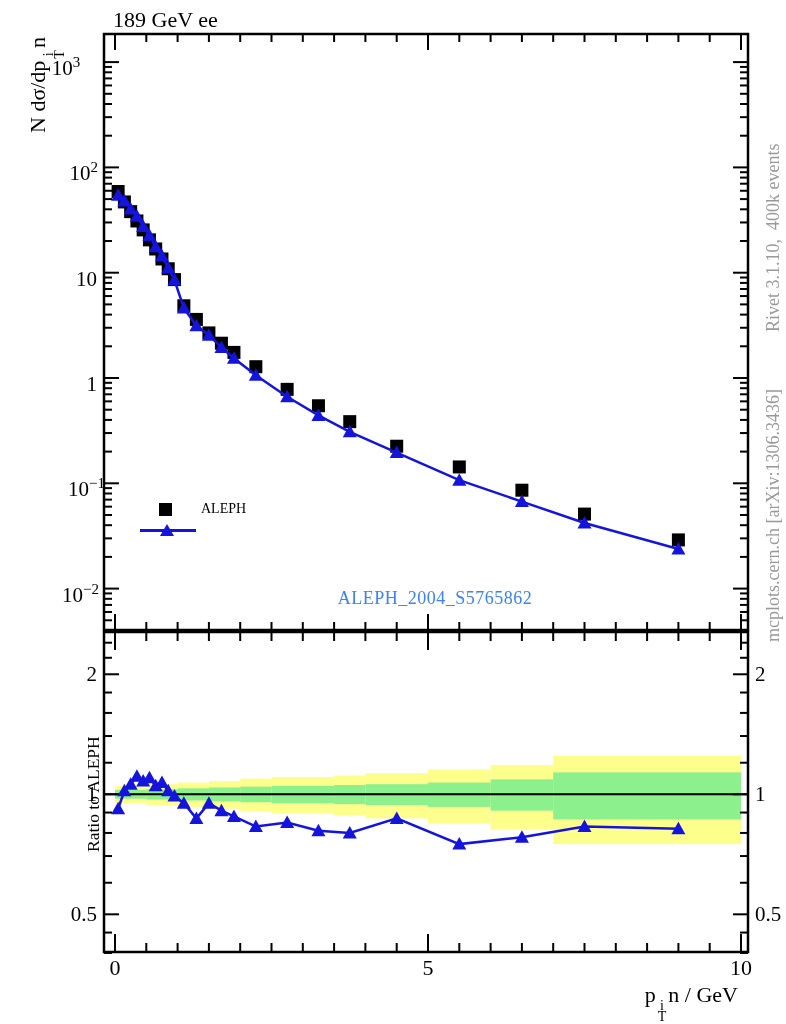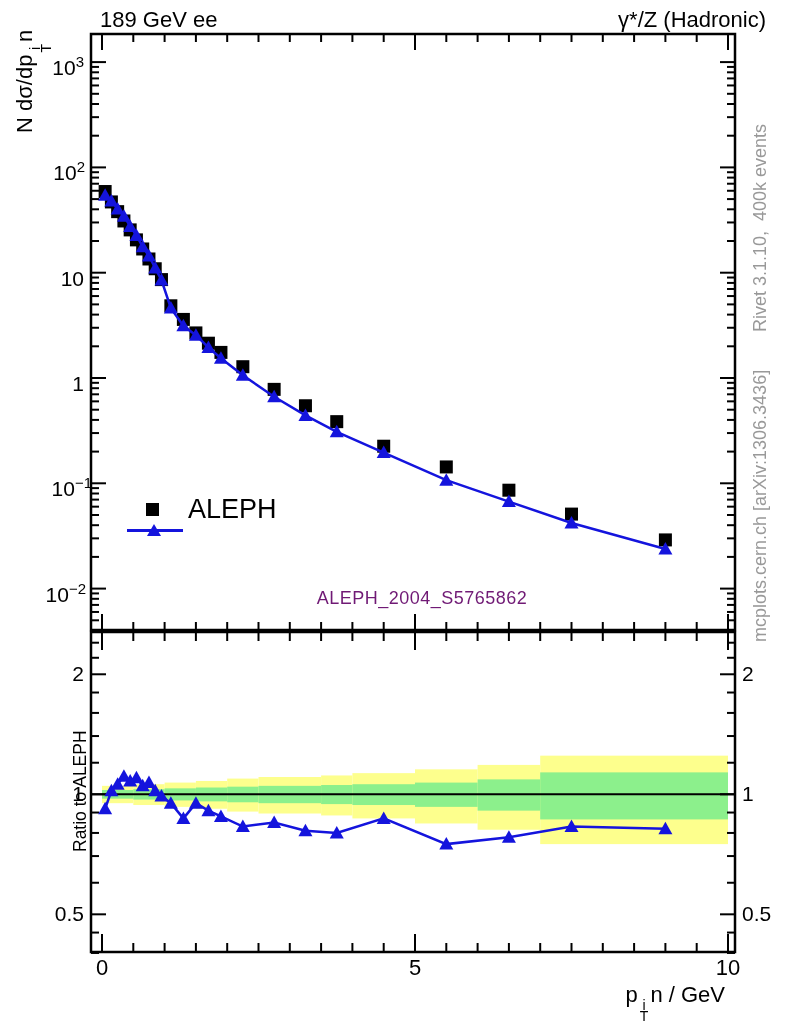--- a/index.html
+++ b/index.html
@@ -1,35 +1,35 @@
 <!DOCTYPE html>
 <html><head>
 <meta charset="utf-8">
 <style>
   html,body{margin:0;padding:0;background:#fff;}
   .page{position:relative;width:774px;height:1024px;background:#ffffff;
-        font-family:Liberation Sans, sans-serif;color:#000;overflow:hidden;}
+        font-family:Liberation Serif, serif;color:#000;overflow:hidden;margin-left:13px;}
   .abs{position:absolute;}
   .rot{transform:rotate(-90deg);transform-origin:0 0;white-space:nowrap;}
   .title{font-size:22px;}
   .caption{font-size:18px;color:#999999;}
   .ytick{width:62px;text-align:right;font-size:21px;line-height:24px;}
   .ytick sup{font-size:15px;}
   .rtickL{width:60px;text-align:right;font-size:21px;line-height:24px;}
   .rtickR{font-size:21px;line-height:24px;}
   .xtick{width:40px;text-align:center;font-size:22px;line-height:24px;}
   .stack{display:inline-flex;flex-direction:column;align-items:center;
          font-size:14px;line-height:11px;vertical-align:-8px;margin:0 2px;}
   .axlabel{font-size:22px;white-space:nowrap;}
-  .legend-label{font-size:27px;line-height:22px;white-space:nowrap;}
+  .legend-label{font-size:14px;line-height:22px;white-space:nowrap;}
   .legend-square{width:13px;height:13px;background:#000;}
   .legend-line{width:56px;height:3px;}
   .legend-tri{width:0;height:0;border-left:7px solid transparent;
               border-right:7px solid transparent;border-bottom:12px solid #1414dd;}
-  .watermark{width:320px;text-align:center;font-size:18px;color:#701a75;letter-spacing:0.5px;}
+  .watermark{width:320px;text-align:center;font-size:18px;color:#3b82f6;letter-spacing:0.5px;}
   svg{position:absolute;left:0;top:0;}
 </style>
 </head>
 <body>
 
 <div class="page">
 
   <svg id="plot" width="786" height="1024" viewBox="0 0 786 1024">
       <rect x="102" y="785.8518264608157" width="31.30000000000001" height="17.329772110520707" fill="#fdff8d"></rect>
       <rect x="133.3" y="784.2105515189361" width="31.299999999999983" height="20.80337325086407" fill="#fdff8d"></rect>
@@ -342,35 +342,34 @@
       <path d="M 305.45000000000005 823.7870229730822 L 312.45000000000005 836.2870229730822 L 298.45000000000005 836.2870229730822 Z" fill="#1414dd"></path>
       <path d="M 336.75 825.9380221863121 L 343.75 838.4380221863121 L 329.75 838.4380221863121 Z" fill="#1414dd"></path>
       <path d="M 383.7 811.4136739809568 L 390.7 823.9136739809568 L 376.7 823.9136739809568 Z" fill="#1414dd"></path>
       <path d="M 446.3 837.1130742857291 L 453.3 849.6130742857291 L 439.3 849.6130742857291 Z" fill="#1414dd"></path>
       <path d="M 508.90000000000003 830.3218819073054 L 515.9000000000001 842.8218819073054 L 501.90000000000003 842.8218819073054 Z" fill="#1414dd"></path>
       <path d="M 571.5 819.5635645696593 L 578.5 832.0635645696593 L 564.5 832.0635645696593 Z" fill="#1414dd"></path>
       <path d="M 665.4 821.6624170546121 L 672.4 834.1624170546121 L 658.4 834.1624170546121 Z" fill="#1414dd"></path>
     </svg>
 
   <div class="abs title" style="left:100px;top:7px;">189 GeV ee</div>
-  <div class="abs title" style="right:8px;top:7px;">γ*/Z (Hadronic)</div>
 
   <div class="abs rot caption" style="left:750px;top:332px;">Rivet 3.1.10, &nbsp;400k events</div>
   <div class="abs rot caption" style="left:750px;top:642px;">mcplots.cern.ch [arXiv:1306.3436]</div>
 
   <div class="abs rot axlabel" style="left:12px;top:133px;">
     <span>N dσ/dp</span><span class="stack">
         <span>i</span>
         <span>T</span>
       </span><span>n</span>
   </div>
 
   <div class="abs rot" style="left:70px;top:852px;font-size:17.5px;">Ratio to ALEPH</div>
 
-  <div class="abs ytick" style="left:22px;top:50px;"><span>10</span><sup>3</sup></div>
+  <div class="abs ytick" style="left:22px;top:50px;text-align:center;"><span>10</span><sup>3</sup></div>
   <div class="abs ytick" style="left:23px;top:155px;"><span>10</span><sup>2</sup></div>
   <div class="abs ytick" style="left:22px;top:261px;"><span>10</span><sup></sup></div>
   <div class="abs ytick" style="left:22px;top:366px;"><span>1</span><sup></sup></div>
   <div class="abs ytick" style="left:30px;top:471px;"><span>10</span><sup>−1</sup></div>
   <div class="abs ytick" style="left:24px;top:577px;"><span>10</span><sup>−2</sup></div>
 
   <div class="abs rtickL" style="left:24px;top:662px;">2</div>
   <div class="abs rtickL" style="left:24px;top:782px;">1</div>
   <div class="abs rtickL" style="left:24px;top:902px;">0.5</div>
   <div class="abs rtickR" style="left:742px;top:662px;">2</div>

